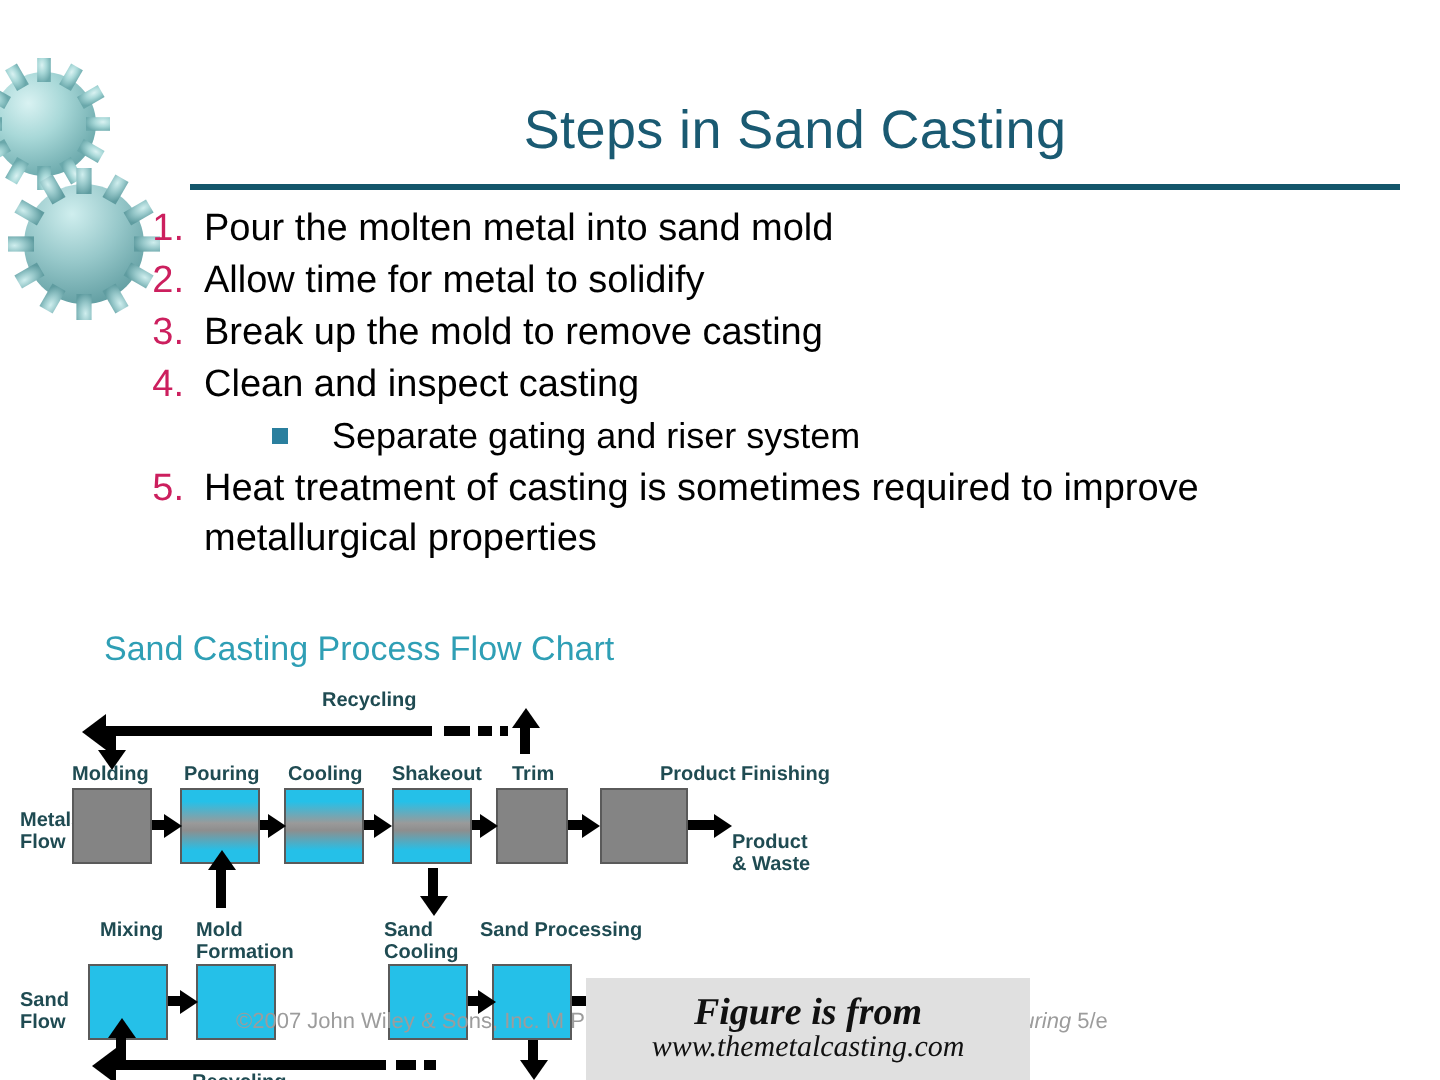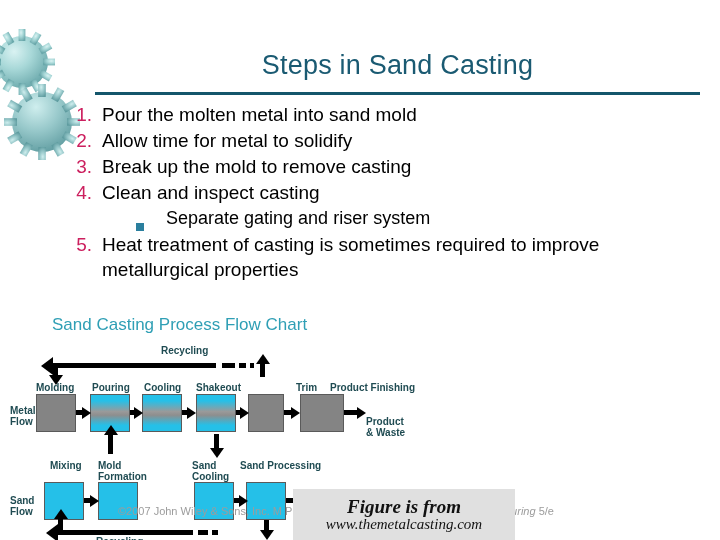--- a/index.html
+++ b/index.html
@@ -69,21 +69,20 @@
     text-align: right;
     padding-right: 10px;
     box-sizing: border-box;
   }
   .li .txt { flex: 1 1 auto; }
 
   .li.sub {
     padding-left: 64px;
     font-size: 18px;
     line-height: 25px;
-    align-items: flex-end;
   }
   .li.sub .bullet {
     width: 8px;
     height: 8px;
     background: #2a7f9e;
     flex: 0 0 8px;
     margin-top: 8px;
     margin-right: 22px;
   }
 
@@ -318,21 +317,21 @@
   <div class="vbar" style="left:45px; top:51px; height:14px;"></div>
   <div class="tri down" style="left:40.5px; top:63px;"></div>
 
   <div class="vbar" style="left:252px; top:51px; height:14px;"></div>
   <div class="tri up" style="left:247.5px; top:42px;"></div>
 
   <div class="lbl" style="left:28px; top:70px;">Molding</div>
   <div class="lbl" style="left:84px; top:70px;">Pouring</div>
   <div class="lbl" style="left:136px; top:70px;">Cooling</div>
   <div class="lbl" style="left:188px; top:70px;">Shakeout</div>
-  <div class="lbl" style="left:248px; top:70px;margin-left:40px;">Trim</div>
+  <div class="lbl" style="left:248px; top:70px;">Trim</div>
   <div class="lbl" style="left:290px; top:70px;margin-left:32px;">Product Finishing</div>
 
   <div class="lbl" style="left:2px; top:93px;">Metals<br>Flow</div>
 
   <div class="box gray" style="left:28px; top:82px; width:40px; height:38px;"></div>
   <div class="box grad" style="left:82px; top:82px; width:40px; height:38px;"></div>
   <div class="box grad" style="left:134px; top:82px; width:40px; height:38px;"></div>
   <div class="box grad" style="left:188px; top:82px; width:40px; height:38px;"></div>
   <div class="box gray" style="left:240px; top:82px; width:36px; height:38px;"></div>
   <div class="box gray" style="left:292px; top:82px; width:44px; height:38px;"></div>

